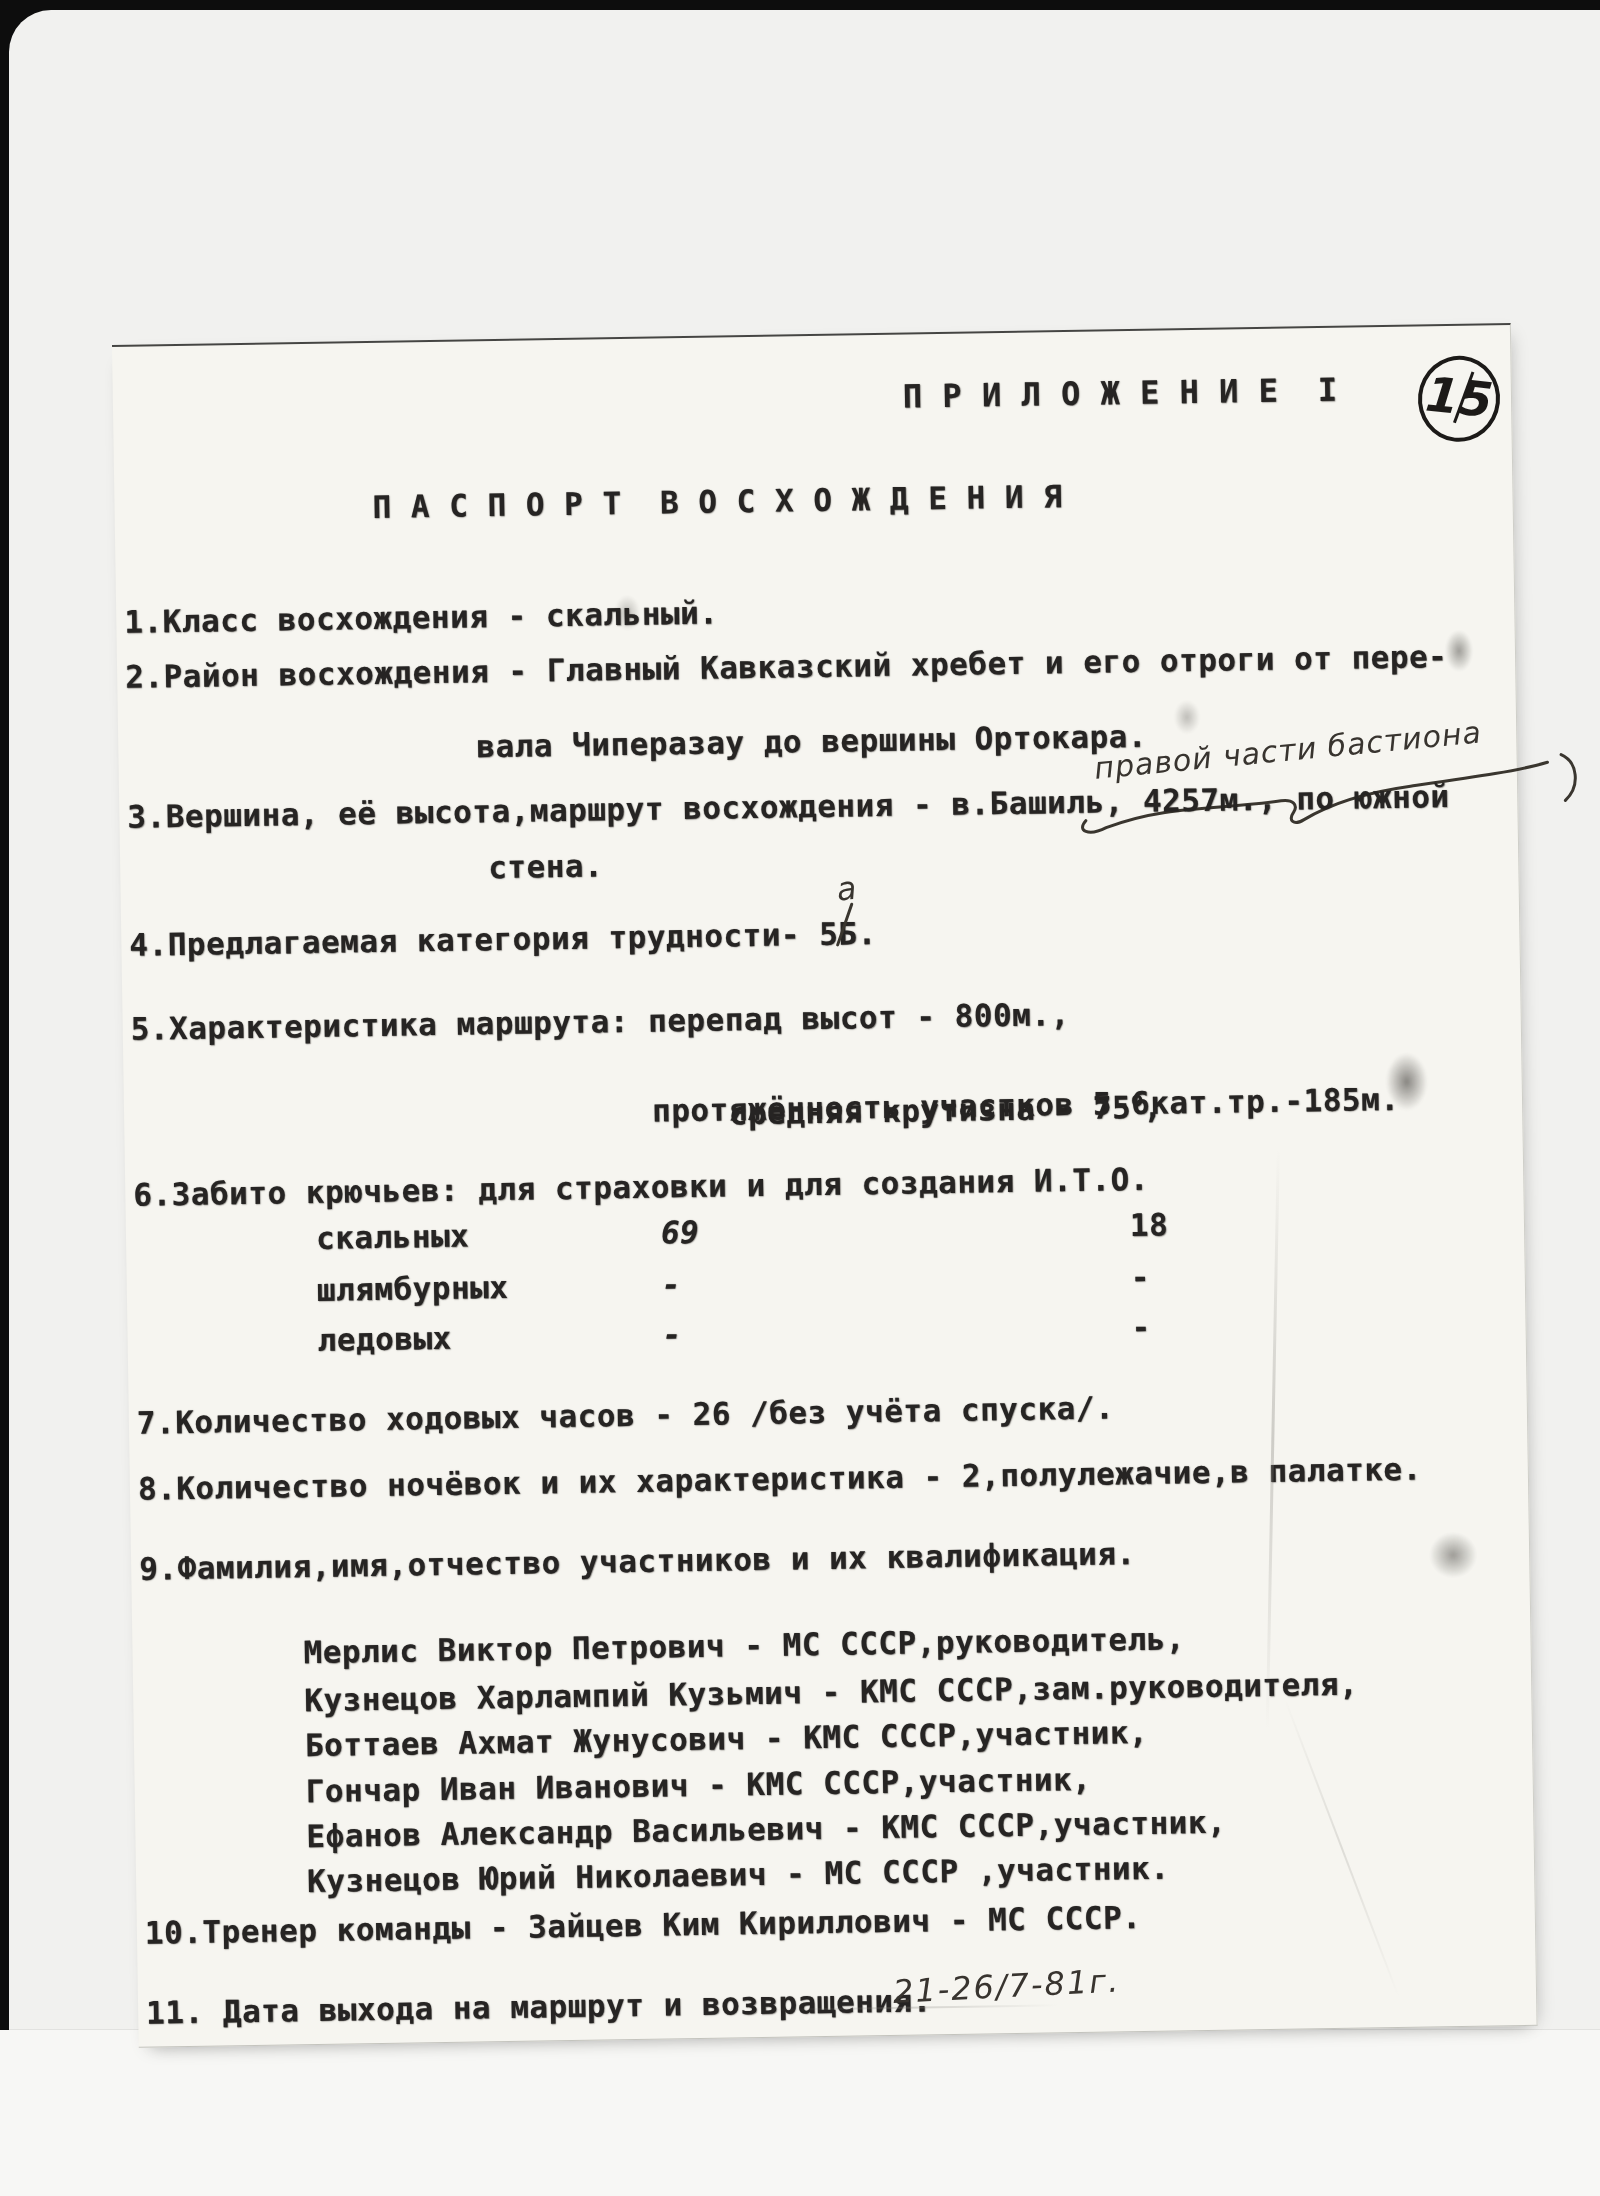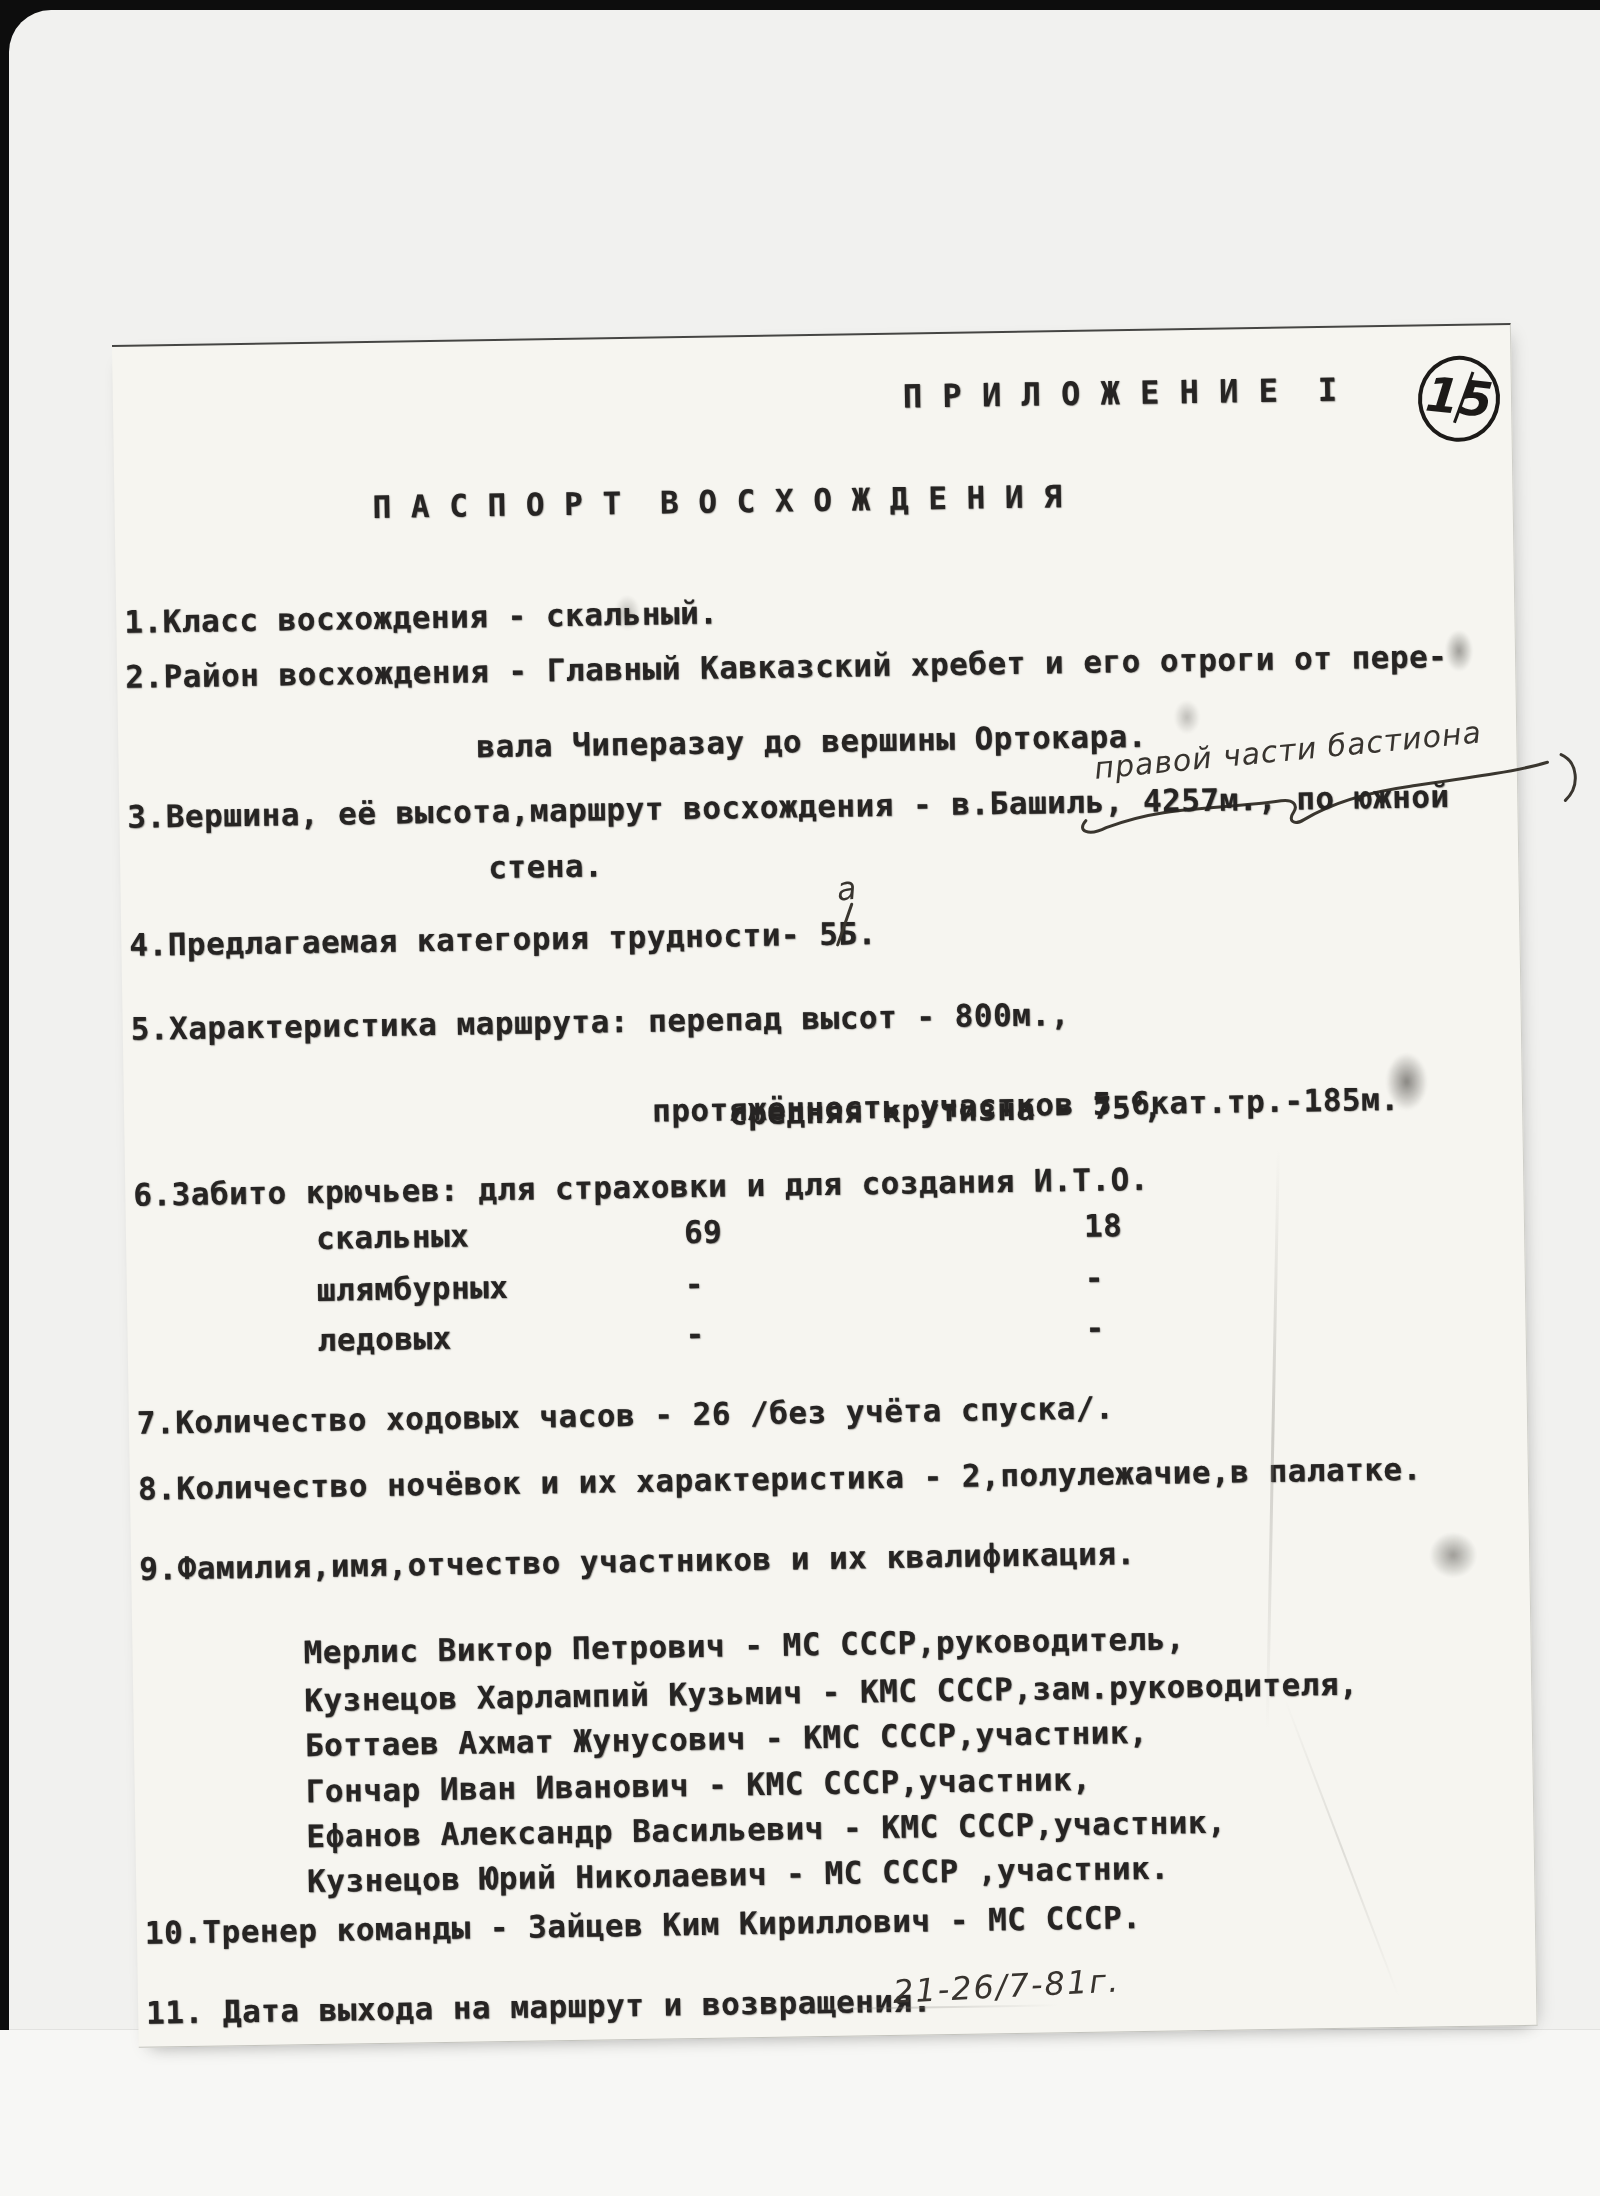--- a/index.html
+++ b/index.html
@@ -42,22 +42,22 @@
   .l-item4{left:8px;top:578px;}
   .l-item5{left:8px;top:662px;}
   .l-item5a{left:528px;top:708px;}
   .l-item5b{left:528px;top:752px;}
   .l-item6{left:8px;top:828px;}
   .l-row1{top:874px;}
   .l-row2{top:926px;}
   .l-row3{top:976px;}
   .trow{position:absolute;left:0;width:1398px;height:40px;}
   .c-label{position:absolute;left:190px;}
-  .c-ins{position:absolute;left:558px;}
-  .c-ito{position:absolute;left:958px;}
+  .c-ins{position:absolute;left:535px;font-style:italic;}
+  .c-ito{position:absolute;left:1004px;}
   .l-item7{left:8px;top:1056px;}
   .l-item8{left:8px;top:1122px;}
   .l-item9{left:8px;top:1202px;}
   .l-p0{left:171px;top:1288px;}
   .l-p1{left:171px;top:1336px;}
   .l-p2{left:171px;top:1381px;}
   .l-p3{left:171px;top:1427px;}
   .l-p4{left:171px;top:1472px;}
   .l-p5{left:171px;top:1517px;}
   .l-item10{left:8px;top:1566px;}

